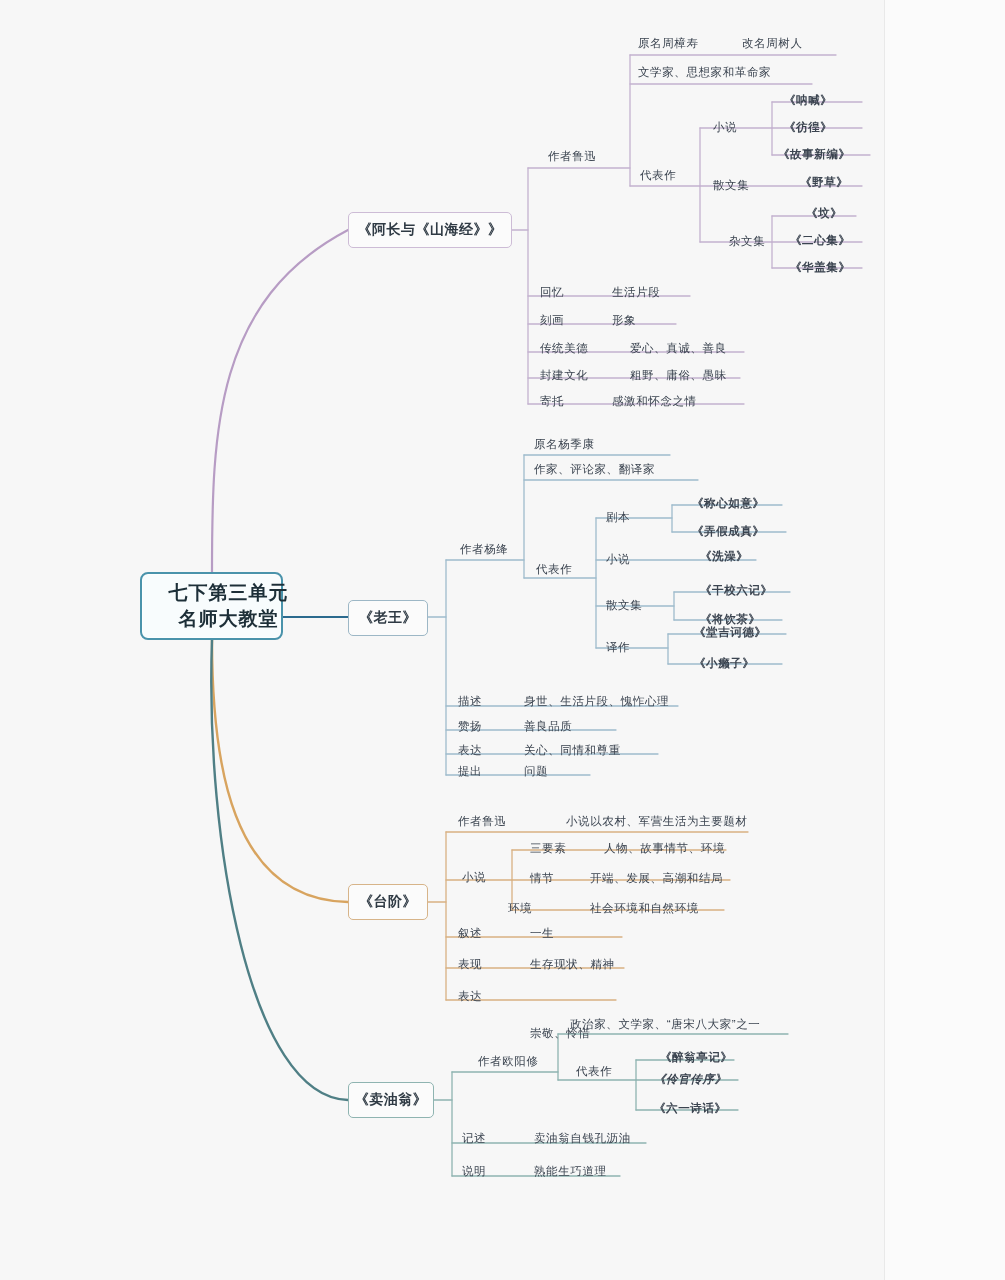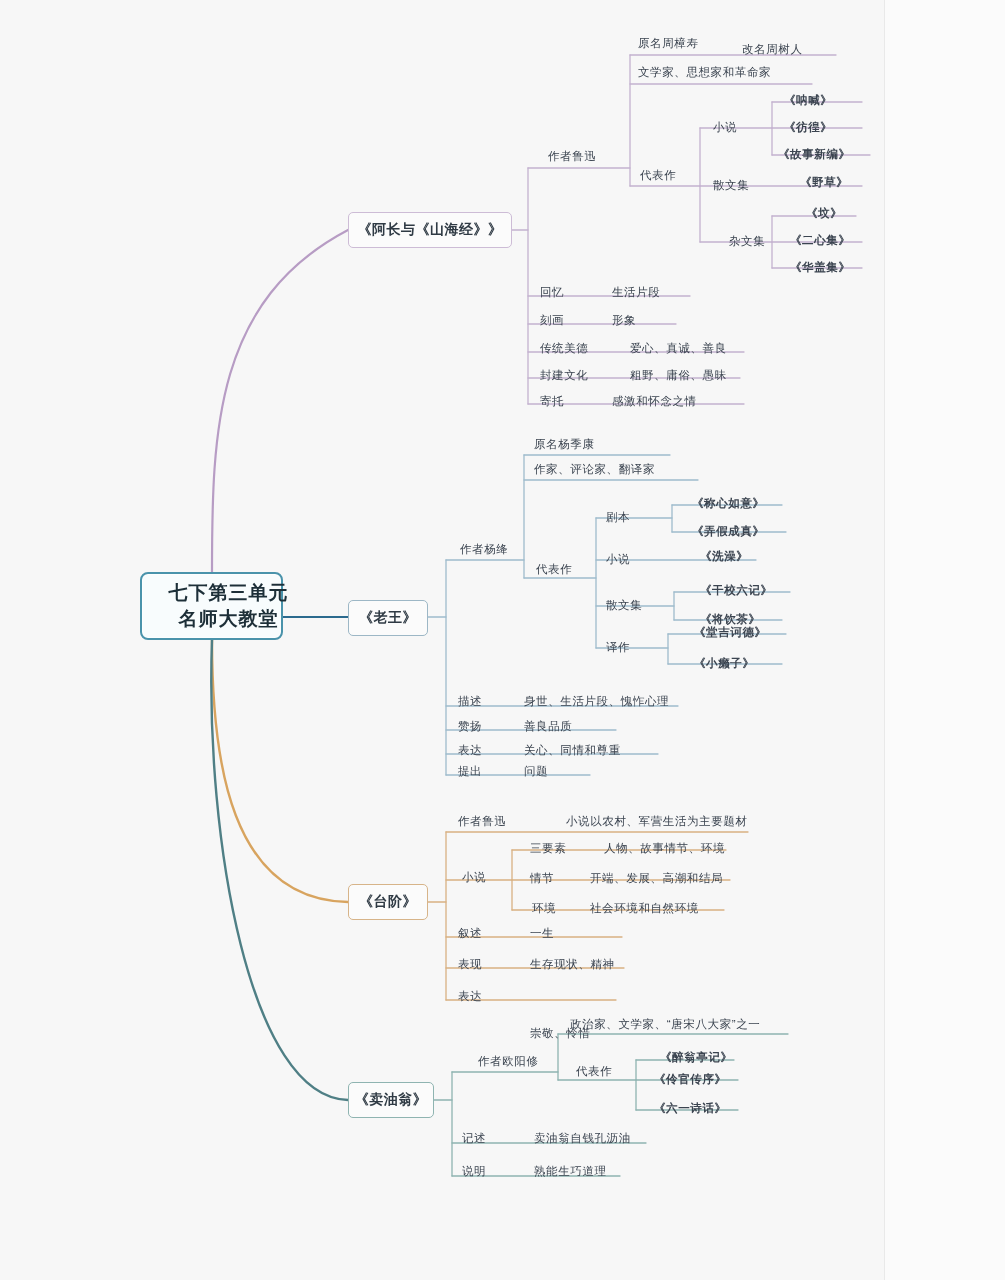--- a/index.html
+++ b/index.html
@@ -216,21 +216,21 @@
     <span class="l2">名师大教堂</span>
   </div>
 
   <div class="node topic-node topic-1">《阿长与《山海经》》</div>
   <div class="node topic-node topic-2">《老王》</div>
   <div class="node topic-node topic-3">《台阶》</div>
   <div class="node topic-node topic-4">《卖油翁》</div>
 
   <div class="leaf" style="left:548px;top:157px;">作者鲁迅</div>
   <div class="leaf" style="left:638px;top:44px;">原名周樟寿</div>
-  <div class="leaf" style="left:742px;top:44px;margin-top:6px;">改名周树人</div>
+  <div class="leaf" style="left:742px;top:44px;">改名周树人</div>
   <div class="leaf" style="left:638px;top:73px;">文学家、思想家和革命家</div>
   <div class="leaf" style="left:640px;top:176px;">代表作</div>
 
   <div class="leaf" style="left:713px;top:128px;">小说</div>
   <div class="leaf work" style="left:784px;top:101px;">《呐喊》</div>
   <div class="leaf work" style="left:784px;top:128px;">《彷徨》</div>
   <div class="leaf work" style="left:778px;top:155px;">《故事新编》</div>
 
   <div class="leaf" style="left:713px;top:186px;">散文集</div>
   <div class="leaf work" style="left:800px;top:183px;">《野草》</div>
@@ -281,35 +281,35 @@
   <div class="leaf" style="left:524px;top:772px;">问题</div>
 
   <div class="leaf" style="left:458px;top:822px;">作者鲁迅</div>
   <div class="leaf" style="left:566px;top:822px;">小说以农村、军营生活为主要题材</div>
   <div class="leaf" style="left:462px;top:878px;">小说</div>
 
   <div class="leaf" style="left:530px;top:849px;">三要素</div>
   <div class="leaf" style="left:604px;top:849px;">人物、故事情节、环境</div>
   <div class="leaf" style="left:530px;top:879px;">情节</div>
   <div class="leaf" style="left:590px;top:879px;">开端、发展、高潮和结局</div>
-  <div class="leaf" style="left:532px;top:909px;">环境</div>
+  <div class="leaf" style="left:508px;top:909px;">环境</div>
   <div class="leaf" style="left:590px;top:909px;">社会环境和自然环境</div>
 
   <div class="leaf" style="left:458px;top:934px;">叙述</div>
   <div class="leaf" style="left:530px;top:934px;">一生</div>
   <div class="leaf" style="left:458px;top:965px;">表现</div>
   <div class="leaf" style="left:530px;top:965px;">生存现状、精神</div>
   <div class="leaf" style="left:458px;top:997px;">表达</div>
   <div class="leaf" style="left:530px;top:997px;margin-top:37px;">崇敬、怜惜</div>
 
   <div class="leaf" style="left:478px;top:1062px;">作者欧阳修</div>
   <div class="leaf" style="left:570px;top:1025px;">政治家、文学家、“唐宋八大家”之一</div>
   <div class="leaf" style="left:576px;top:1072px;">代表作</div>
   <div class="leaf work" style="left:660px;top:1058px;">《醉翁亭记》</div>
-  <div class="leaf work" style="left:654px;top:1080px;">《伶官传序》</div>
+  <div class="leaf work" style="left:654px;top:1080px;font-style:italic;">《伶官传序》</div>
   <div class="leaf work" style="left:654px;top:1109px;">《六一诗话》</div>
 
   <div class="leaf" style="left:462px;top:1139px;">记述</div>
   <div class="leaf" style="left:534px;top:1139px;">卖油翁自钱孔沥油</div>
   <div class="leaf" style="left:462px;top:1172px;">说明</div>
   <div class="leaf" style="left:534px;top:1172px;">熟能生巧道理</div>
 
 </div>
 
 </body></html>

